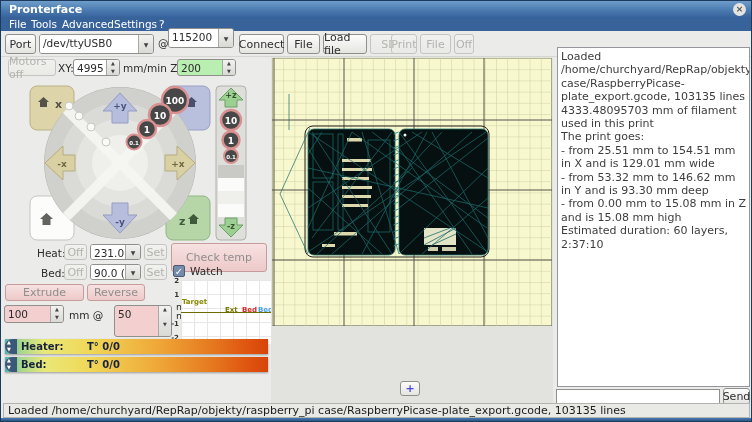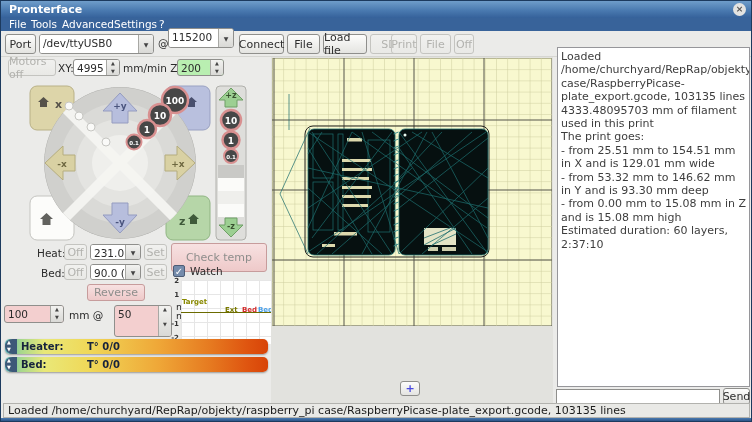--- a/index.html
+++ b/index.html
@@ -30,21 +30,21 @@
   .spin.green{background:#b9efb1;}
   .spin.pink{background:#f3cfcf;}
   .lab{font-size:10.5px;color:#2b2b2b;white-space:nowrap;}
   
   #graph{left:180px;top:279px;width:92px;height:64px;background:#fff;
     background-image:repeating-linear-gradient(to right,#e6e6e6 0 1px,transparent 1px 13px),
                      repeating-linear-gradient(to bottom,#e6e6e6 0 1px,transparent 1px 14px);}
   .gtick{position:absolute;width:14px;text-align:right;font-size:7px;font-weight:bold;color:#333;}
   .gline-label{position:absolute;font-size:7px;font-weight:bold;white-space:nowrap;}
   
-  .gauge{height:15px;border-radius:5px;border:1px solid #98989а;box-shadow:0 1px 2px rgba(0,0,0,.35);
+  .gauge{height:15px;border-radius:0;border:1px solid #98989а;box-shadow:0 1px 2px rgba(0,0,0,.35);
     background:linear-gradient(90deg,#55b0b6 0%,#a6d88e 6%,#e9e878 15%,#f0d858 32%,#efa838 58%,#e67a20 78%,#df5510 92%,#d84408 100%);text-align:right;}
   .gauge .cap{position:absolute;left:0;top:0;width:12px;height:15px;background:#3c5878;border-radius:8px 0 0 8px;color:#fff;}
   .gauge .cap span{position:absolute;left:2px;font-size:5px;line-height:5px;}
   .gauge .nm{position:absolute;left:16px;top:2px;font-size:10px;font-weight:bold;color:#17233c;}
   .gauge .vl{position:absolute;left:82px;top:2px;font-size:10px;font-weight:bold;color:#17233c;}
   
   #logbox{left:556px;top:46px;width:193px;height:340px;background:#fff;border:1px solid #96969a;
     padding:2px 3px;color:#3d3d3d;font-size:11px;line-height:13.4px;white-space:pre-wrap;overflow:hidden;}
   #sendinput{position:absolute;left:555px;top:388px;width:164px;height:15px;border:1px solid #8f8f8c;
     font-family:"DejaVu Sans",sans-serif;font-size:10.5px;padding:0 3px;box-sizing:border-box;}
@@ -96,21 +96,21 @@
   <div class="abs btn dis" style="left:7px;top:58px;width:48px;height:17px">Motors off</div>
   <span class="abs lab" style="left:57px;top:61px">XY:</span>
   <div class="abs spin" style="left:72px;top:58px;width:47px;height:17px">
     <div class="val">4995</div>
     <div class="arrs">
         <div>▲</div>
         <div>▼</div>
       </div>
   </div>
   <span class="abs lab" style="left:122px;top:61px">mm/min Z:</span>
-  <div class="abs spin green" style="left:176px;top:58px;width:47px;height:17px">
+  <div class="abs spin green" style="left:176px;top:58px;width:59px;height:17px">
     <div class="val">200</div>
     <div class="arrs">
         <div>▲</div>
         <div>▼</div>
       </div>
   </div>
 
   <svg class="abs" style="left:28px;top:84px" width="182" height="156" viewBox="0 0 182 156">
 
     <g>
@@ -231,20 +231,21 @@
   <span class="abs lab" style="left:40px;top:266px">Bed:</span>
   <div class="abs btn dis" style="left:63px;top:263px;width:23px;height:16px">Off</div>
   <div class="abs combo" style="left:89px;top:263px;width:51px;height:16px">
     <div class="val">90.0 (u</div>
     <div class="arr">▼</div>
   </div>
   <div class="abs btn dis" style="left:143px;top:263px;width:23px;height:16px">Set</div>
   <div class="abs" id="watchbox">✓</div>
   <span class="abs lab" style="left:189px;top:264px">Watch</span>
 
+  <div class="abs btn pink" style="left:4px;top:283px;width:79px;height:17px">Extrude</div>
   <div class="abs btn pink" style="left:86px;top:283px;width:58px;height:17px">Reverse</div>
   <div class="abs spin pink" style="left:3px;top:304px;width:60px;height:18px">
     <div class="val">100</div>
     <div class="arrs">
         <div>▲</div>
         <div>▼</div>
       </div>
   </div>
   <span class="abs lab" style="left:68px;top:308px">mm @</span>
   <div class="abs spin pink" style="left:113px;top:304px;width:58px;height:32px">

